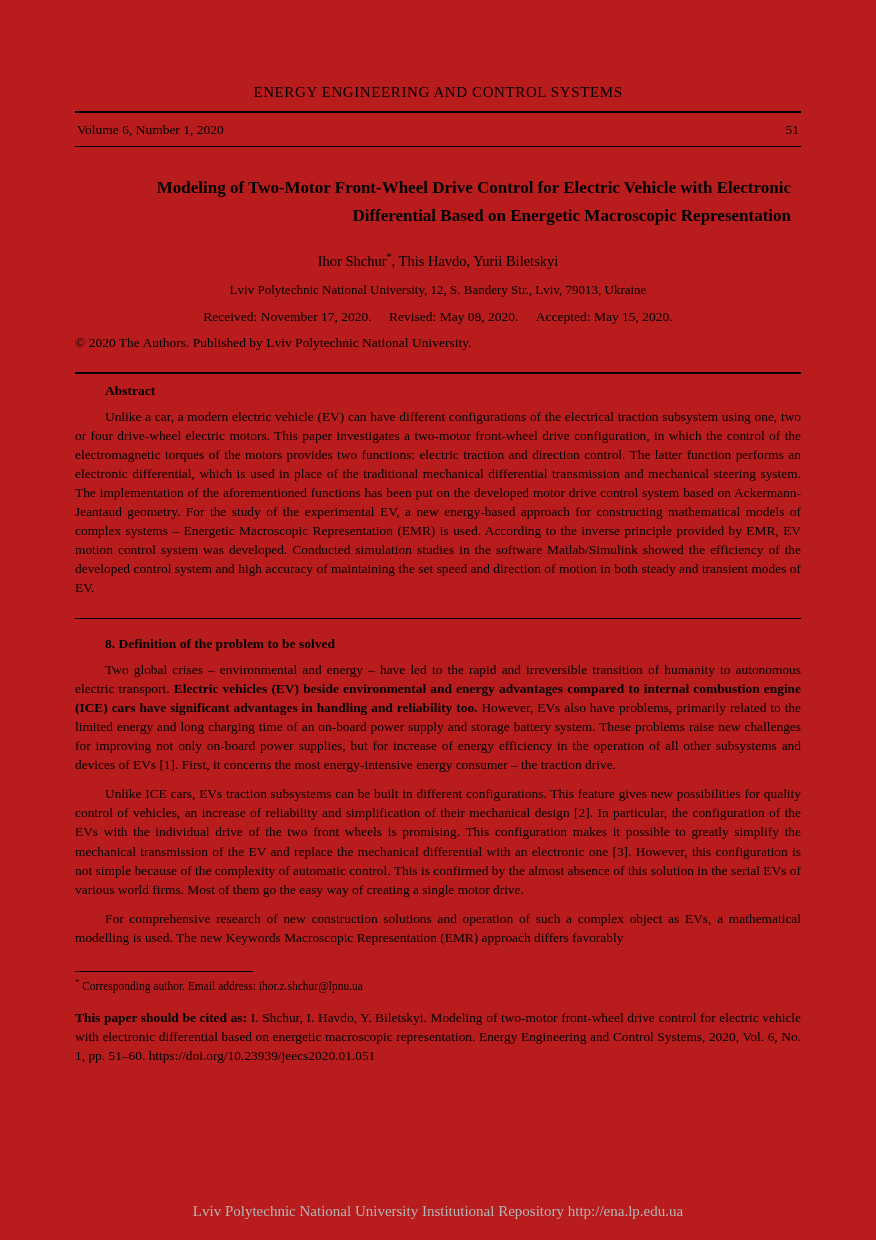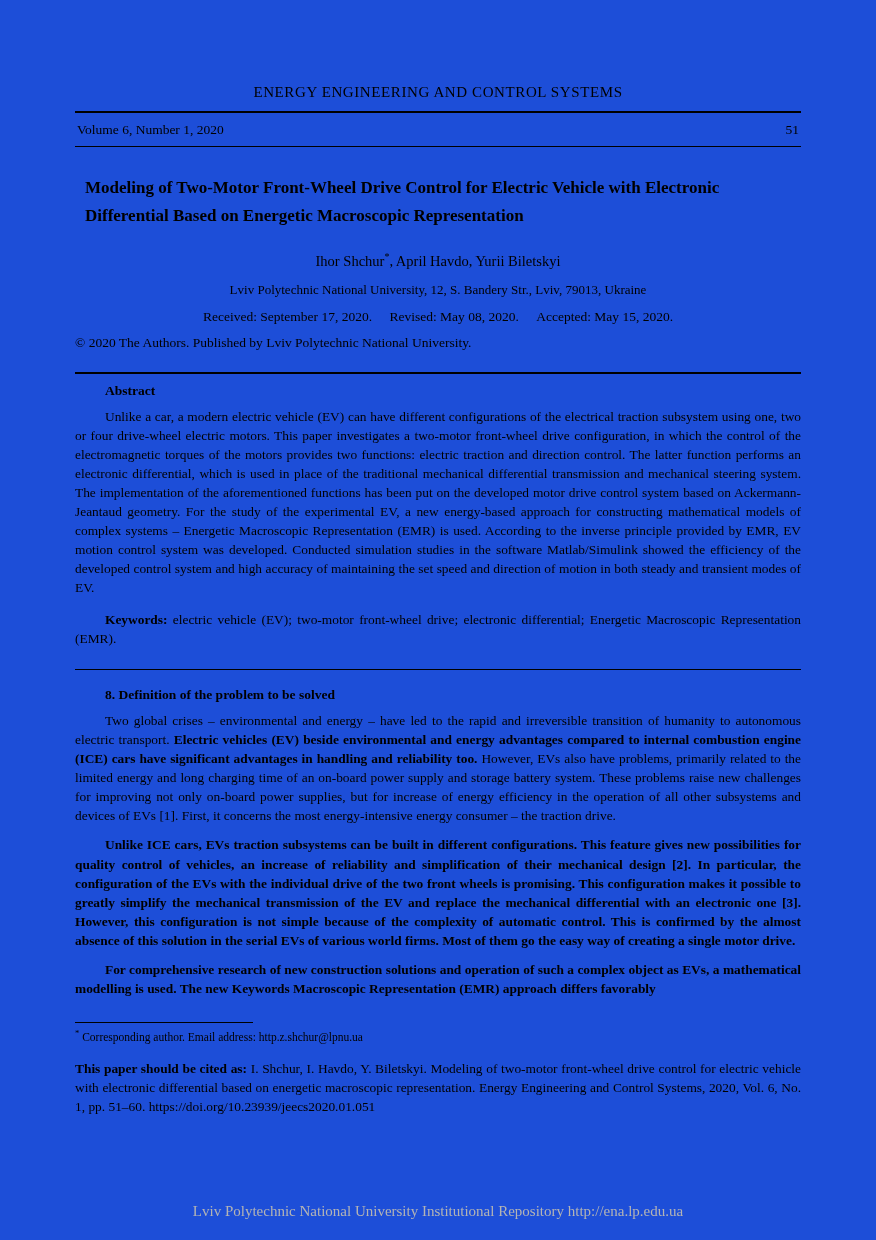--- a/index.html
+++ b/index.html
@@ -1,19 +1,19 @@
 <!DOCTYPE html>
 <html><head>
 <meta charset="utf-8">
 <style>
   html,body{margin:0;padding:0;background:#ffffff;}
   .page{
     position:relative;
     width:876px;height:1240px;
-    background:#1d4ed8;
+    background:#b91c1c;
     font-family:"Liberation Serif", serif;
     color:#000;
     box-sizing:border-box;
     padding:84px 75px 0 75px;
     overflow:hidden;
   }
   .journal-name{
     text-align:center;
     font-size:15px;
     letter-spacing:0.6px;
@@ -22,21 +22,21 @@
   .rule.thick{border-top-width:2px;}
   .header-rule-top{margin-top:10px;}
   .vol-row{
     display:flex;justify-content:space-between;align-items:baseline;
     font-size:13.5px;
     padding:9px 2px 8px 2px;
     text-align:center;
   }
   .article-title{
     margin:27px 10px 0 10px;
-    text-align:left;
+    text-align:right;
     font-size:17px;
     font-weight:bold;
     line-height:1.65;
   }
   .authors{
     margin-top:21px;
     text-align:center;
     font-size:14.5px;
   }
   .authors sup{font-size:10px;}
@@ -68,21 +68,21 @@
     text-align:justify;
     text-indent:30px;
   }
   .keywords{margin-top:13px;}
   .section-rule{margin-top:21px;border-top-width:1.5px;}
   .section-heading{
     margin:17px 0 0 30px;
     font-size:13.5px;
     font-weight:bold;
   }
-  .par-spaced{margin-top:10px;font-weight:bold;}
+  .par-spaced{margin-top:10px;}
   .bold{font-weight:bold;}
   .footnote-sep{
     margin-top:24px;
     width:178px;
     border-top:1px solid #000;
   }
   .footnote{
     margin-top:5px;
     font-size:11.5px;
   }
@@ -114,57 +114,54 @@
     <div class="vol-row">
       <span>Volume 6, Number 1, 2020</span>
       <span>51</span>
     </div>
     <hr class="rule">
   </header>
 
   <h1 class="article-title">Modeling of Two-Motor Front-Wheel Drive Control for Electric Vehicle with Electronic Differential Based on Energetic Macroscopic Representation</h1>
 
   <div class="authors">
-    <span>Ihor Shchur</span><sup>*</sup><span>, April Havdo, Yurii Biletskyi</span>
+    <span>Ihor Shchur</span><sup>*</sup><span>, This Havdo, Yurii Biletskyi</span>
   </div>
 
   <div class="affiliation">Lviv Polytechnic National University, 12, S. Bandery Str., Lviv, 79013, Ukraine</div>
 
   <div class="dates">
-    <span class="date-part">Received: September 17, 2020.</span>
+    <span class="date-part">Received: November 17, 2020.</span>
     <span class="date-part">Revised: May 08, 2020.</span>
     <span class="date-part">Accepted: May 15, 2020.</span>
   </div>
 
   <div class="copyright">© 2020 The Authors. Published by Lviv Polytechnic National University.</div>
 
   <hr class="rule thick abstract-rule">
 
   <section>
     <div class="abstract-heading">Abstract</div>
     <p class="body-par">Unlike a car, a modern electric vehicle (EV) can have different configurations of the electrical traction subsystem using one, two or four drive-wheel electric motors. This paper investigates a two-motor front-wheel drive configuration, in which the control of the electromagnetic torques of the motors provides two functions: electric traction and direction control. The latter function performs an electronic differential, which is used in place of the traditional mechanical differential transmission and mechanical steering system. The implementation of the aforementioned functions has been put on the developed motor drive control system based on Ackermann-Jeantaud geometry. For the study of the experimental EV, a new energy-based approach for constructing mathematical models of complex systems – Energetic Macroscopic Representation (EMR) is used. According to the inverse principle provided by EMR, EV motion control system was developed. Conducted simulation studies in the software Matlab/Simulink showed the efficiency of the developed control system and high accuracy of maintaining the set speed and direction of motion in both steady and transient modes of EV.</p>
-    <p class="body-par keywords">
-      <span class="bold">Keywords:</span><span> electric vehicle (EV); two-motor front-wheel drive; electronic differential; Energetic Macroscopic Representation (EMR).</span>
-    </p>
   </section>
 
   <hr class="rule section-rule">
 
   <section>
     <div class="section-heading">8. Definition of the problem to be solved</div>
     <p class="body-par">
       <span>Two global crises – environmental and energy – have led to the rapid and irreversible transition of humanity to autonomous electric transport. </span><span class="bold">Electric vehicles (EV) beside environmental and energy advantages compared to internal combustion engine (ICE) cars have significant advantages in handling and reliability too.</span><span> However, EVs also have problems, primarily related to the limited energy and long charging time of an on-board power supply and storage battery system. These problems raise new challenges for improving not only on-board power supplies, but for increase of energy efficiency in the operation of all other subsystems and devices of EVs [1]. First, it concerns the most energy-intensive energy consumer – the traction drive.</span>
     </p>
     <p class="body-par par-spaced">Unlike ICE cars, EVs traction subsystems can be built in different configurations. This feature gives new possibilities for quality control of vehicles, an increase of reliability and simplification of their mechanical design [2]. In particular, the configuration of the EVs with the individual drive of the two front wheels is promising. This configuration makes it possible to greatly simplify the mechanical transmission of the EV and replace the mechanical differential with an electronic one [3]. However, this configuration is not simple because of the complexity of automatic control. This is confirmed by the almost absence of this solution in the serial EVs of various world firms. Most of them go the easy way of creating a single motor drive.</p>
     <p class="body-par par-spaced">For comprehensive research of new construction solutions and operation of such a complex object as EVs, a mathematical modelling is used. The new Keywords Macroscopic Representation (EMR) approach differs favorably</p>
   </section>
 
   <div class="footnote-sep"></div>
   <div class="footnote">
-    <sup>*</sup><span> Corresponding author. Email address: http.z.shchur@lpnu.ua</span>
+    <sup>*</sup><span> Corresponding author. Email address: ihor.z.shchur@lpnu.ua</span>
   </div>
 
   <p class="citation">
     <span class="bold">This paper should be cited as:</span><span> I. Shchur, I. Havdo, Y. Biletskyi. Modeling of two-motor front-wheel drive control for electric vehicle with electronic differential based on energetic macroscopic representation. Energy Engineering and Control Systems, 2020, Vol. 6, No. 1, pp. 51–60. https://doi.org/10.23939/jeecs2020.01.051</span>
   </p>
 
   <div class="page-footer">Lviv Polytechnic National University Institutional Repository http://ena.lp.edu.ua</div>
 
 </div>
 

